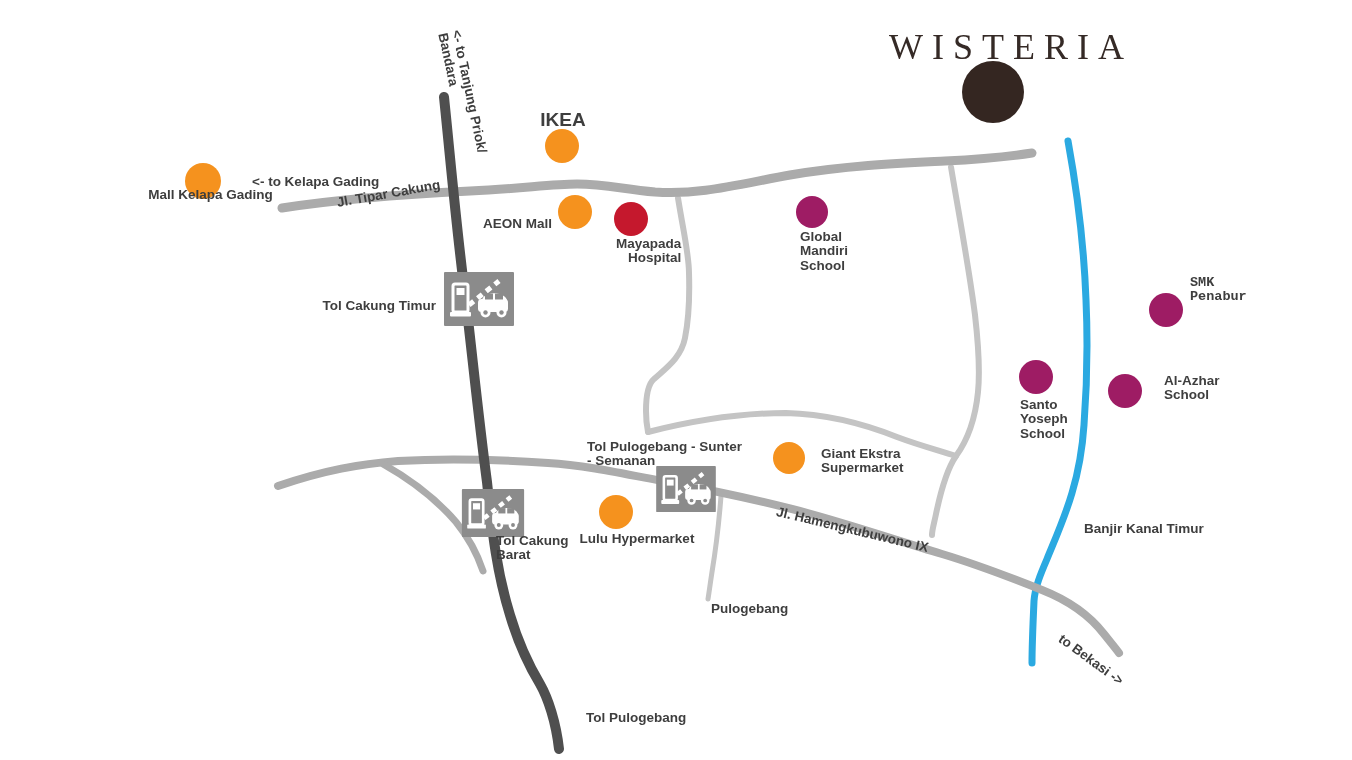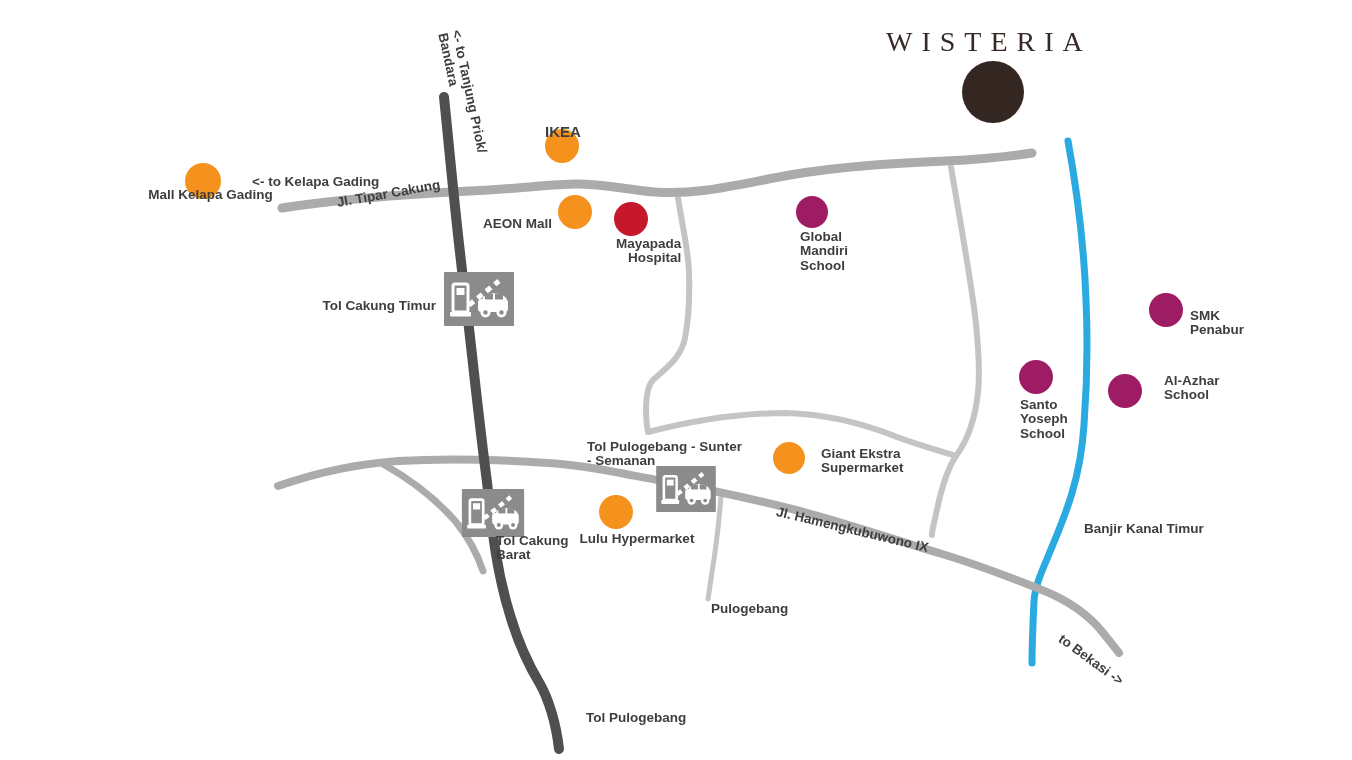--- a/index.html
+++ b/index.html
@@ -17,22 +17,22 @@
   .gate-stroke{fill:none;stroke:#ffffff;}
   .lbl{position:absolute;font-size:13.5px;font-weight:700;color:var(--text);
        line-height:1.07;white-space:pre-line;letter-spacing:0;}
   .center{text-align:center;}
   .right{text-align:right;}
   .dot{position:absolute;border-radius:50%;}
   .dot-orange{background:var(--orange);}
   .dot-red{background:var(--red);}
   .dot-purple{background:var(--purple);}
   .dot-brown{background:var(--brown);}
-  #logo-title{position:absolute;left:886px;top:26px;width:250px;
-      font-family:"Liberation Serif", serif;font-size:28px;font-weight:400;
+  #logo-title{position:absolute;left:886px;top:26px;width:250px;text-align:center;
+      font-family:"Liberation Serif", serif;font-size:36px;font-weight:400;
       letter-spacing:9px;color:#352a26;}
 </style>
 </head>
 <body>
 
 <div id="map">
 
   <svg id="roads" width="1352" height="760" viewBox="0 0 1352 760">
     <defs>
       <symbol id="gate-icon" viewBox="0 0 70 54">
@@ -78,28 +78,28 @@
   <div class="dot dot-orange" style="left:558px;top:195px;width:34px;height:34px;"></div>
   <div class="dot dot-red" style="left:614px;top:202px;width:34px;height:34px;"></div>
   <div class="dot dot-purple" style="left:796px;top:196px;width:32px;height:32px;"></div>
   <div class="dot dot-purple" style="left:1149px;top:293px;width:34px;height:34px;"></div>
   <div class="dot dot-purple" style="left:1108px;top:374px;width:34px;height:34px;"></div>
   <div class="dot dot-purple" style="left:1019px;top:360px;width:34px;height:34px;"></div>
   <div class="dot dot-orange" style="left:773px;top:442px;width:32px;height:32px;"></div>
   <div class="dot dot-orange" style="left:599px;top:495px;width:34px;height:34px;"></div>
 
   <div class="lbl center" style="left:138px;top:188px;width:145px;">Mall Kelapa Gading</div>
-  <div class="lbl center" style="left:533px;top:124px;width:60px;font-size:15px;">IKEA</div>
+  <div class="lbl center" style="left:533px;top:110px;width:60px;font-size:19px;">IKEA</div>
   <div class="lbl right" style="left:440px;top:217px;width:112px;">AEON Mall</div>
   <div class="lbl" style="left:616px;top:237px;text-align:right;">Mayapada
 Hospital</div>
   <div class="lbl" style="left:800px;top:230px;">Global
 Mandiri
 School</div>
-  <div class="lbl" style="left:1190px;top:309px;">SMK
+  <div class="lbl" style="left:1190px;top:276px;font-family:Liberation Mono, monospace;">SMK
 Penabur</div>
   <div class="lbl" style="left:1148px;top:374px;margin-left:16px;">Al-Azhar
 School</div>
   <div class="lbl" style="left:1020px;top:398px;">Santo
 Yoseph
 School</div>
   <div class="lbl" style="left:821px;top:447px;">Giant Ekstra
 Supermarket</div>
   <div class="lbl center" style="left:572px;top:532px;width:130px;">Lulu Hypermarket</div>
 

